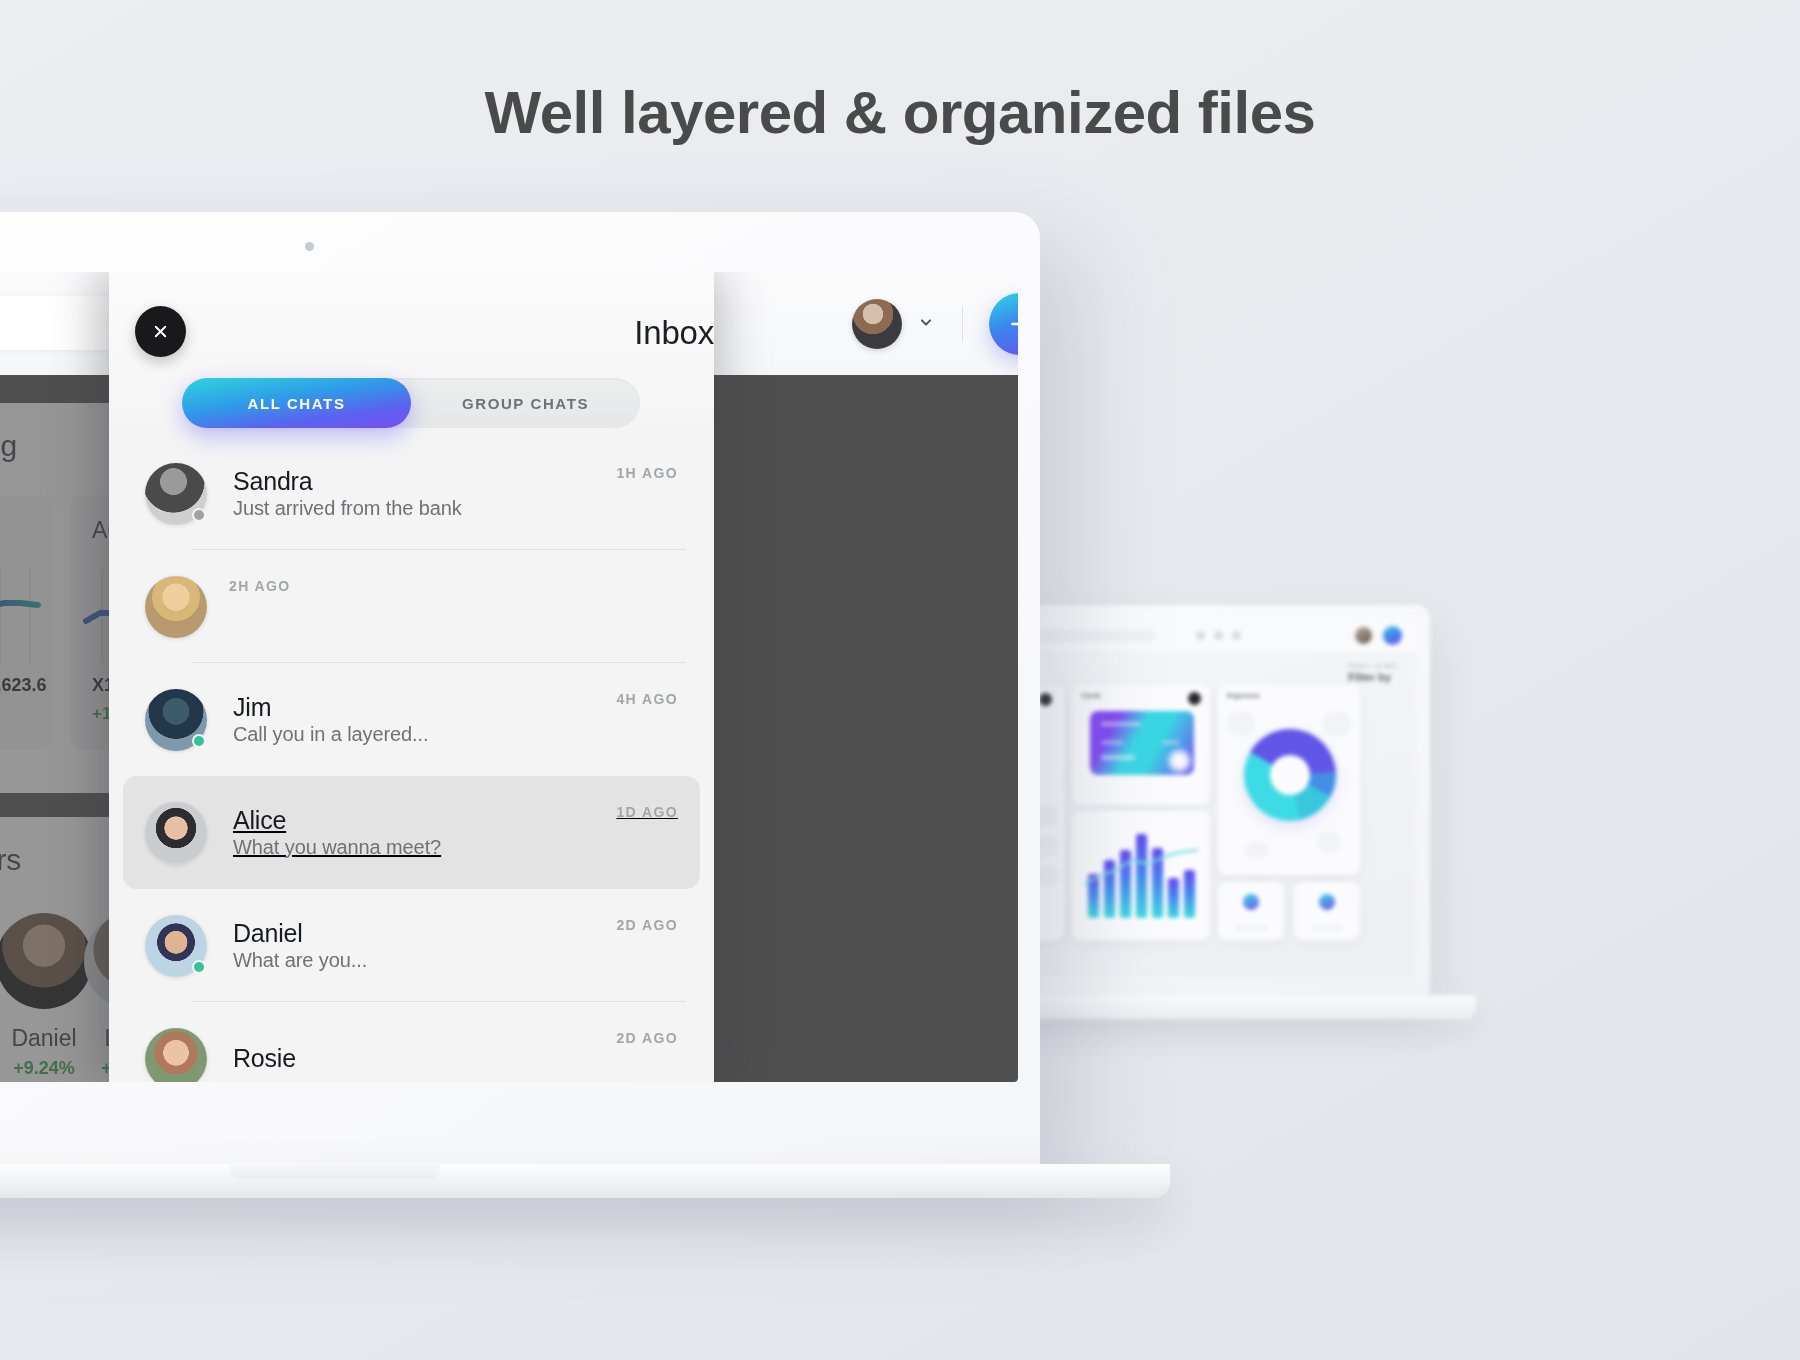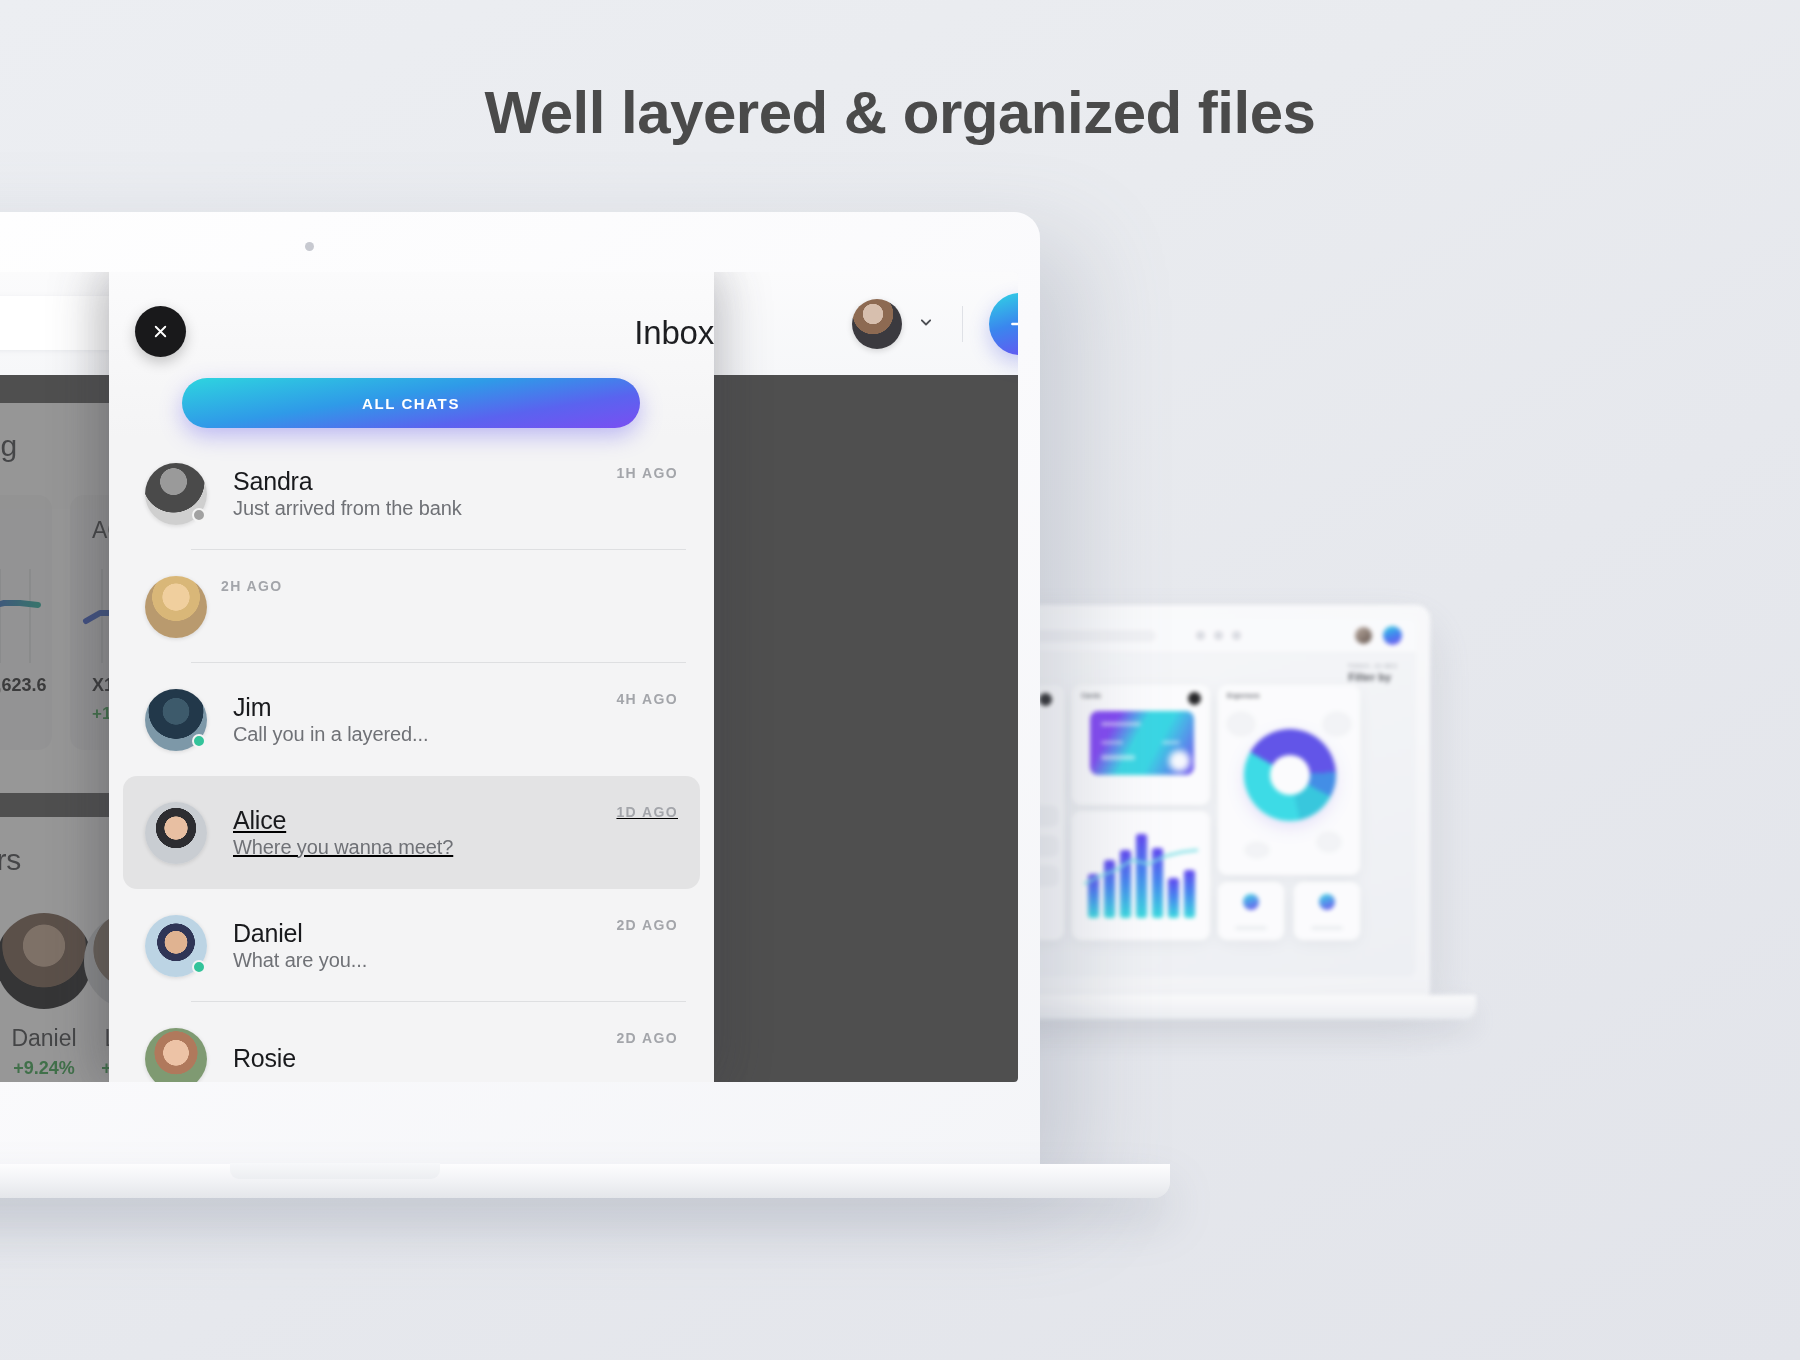--- a/index.html
+++ b/index.html
@@ -350,21 +350,21 @@
   .chat-text { margin-left: 26px; flex: 1; min-width: 0; }
   .chat-name {
     font-size: 25px; color: #191a1d; line-height: 1.18; letter-spacing: -0.2px;
   }
   .chat-msg {
     font-size: 20px; color: #6f7176; letter-spacing: -0.1px;
     white-space: nowrap; overflow: hidden; text-overflow: ellipsis;
   }
   .chat-time {
     font-size: 14px; color: #a3a5aa; font-weight: 700; letter-spacing: 1.4px;
-    flex: none; margin-left: 14px; align-self: flex-start; margin-top: 28px;
+    flex: none; margin-left: 22px; align-self: flex-start; margin-top: 28px;
   }
   .av-sandra  { background: radial-gradient(circle at 46% 30%, #9a9a9a 0 24%, #4a4a4a 25% 56%, #cfcfcf 57% 100%); filter: grayscale(1); }
   .av-alex    { background: radial-gradient(circle at 50% 34%, #f0cf9e 0 26%, #d9b778 27% 46%, #b99a6e 47% 100%); }
   .av-jim     { background: radial-gradient(circle at 50% 36%, #3d5a6b 0 26%, #22384a 27% 54%, #7d98a8 55% 100%); }
   .av-alice   { background: radial-gradient(circle at 50% 42%, #e8bfa2 0 24%, #2d2d31 25% 42%, #c9cdd2 43% 100%); }
   .av-abraham { background: radial-gradient(circle at 50% 44%, #e0b391 0 24%, #2f3556 25% 40%, #bcd4e4 41% 100%); }
   .av-rosie   { background: radial-gradient(circle at 50% 40%, #edc3a6 0 26%, #b0795c 27% 44%, #7f9a72 45% 100%); }
 
   
   .fg-base {
@@ -590,20 +590,21 @@
       <div class="inbox-head">
         <div class="close-btn">
           <svg width="19" height="19" viewBox="0 0 24 24">
             <path d="M6 6l12 12M18 6L6 18" stroke="#ffffff" stroke-width="2.4" stroke-linecap="round"></path>
           </svg>
         </div>
         <div class="inbox-title">Inbox</div>
 
         <div class="tabs">
           <div class="tab active">ALL CHATS</div>
+          <div class="tab">GROUP CHATS</div>
         </div>
       </div>
 
       <div class="chat-scroll">
 
         <div class="chat-row">
           <div class="avatar av-sandra">
             <span class="online"></span>
           </div>
           <div class="chat-text">
@@ -629,21 +630,21 @@
             <div class="chat-msg">Call you in a layered...</div>
           </div>
           <div class="chat-time">4H AGO</div>
 
         </div>
 
         <div class="chat-row selected">
           <div class="avatar av-alice"></div>
           <div class="chat-text">
             <div class="chat-name">Alice</div>
-            <div class="chat-msg">Where you wanna meet?</div>
+            <div class="chat-msg">What you wanna meet?</div>
           </div>
           <div class="chat-time">1D AGO</div>
 
         </div>
 
         <div class="chat-row">
           <div class="avatar av-abraham">
             <span class="online"></span>
           </div>
           <div class="chat-text">

